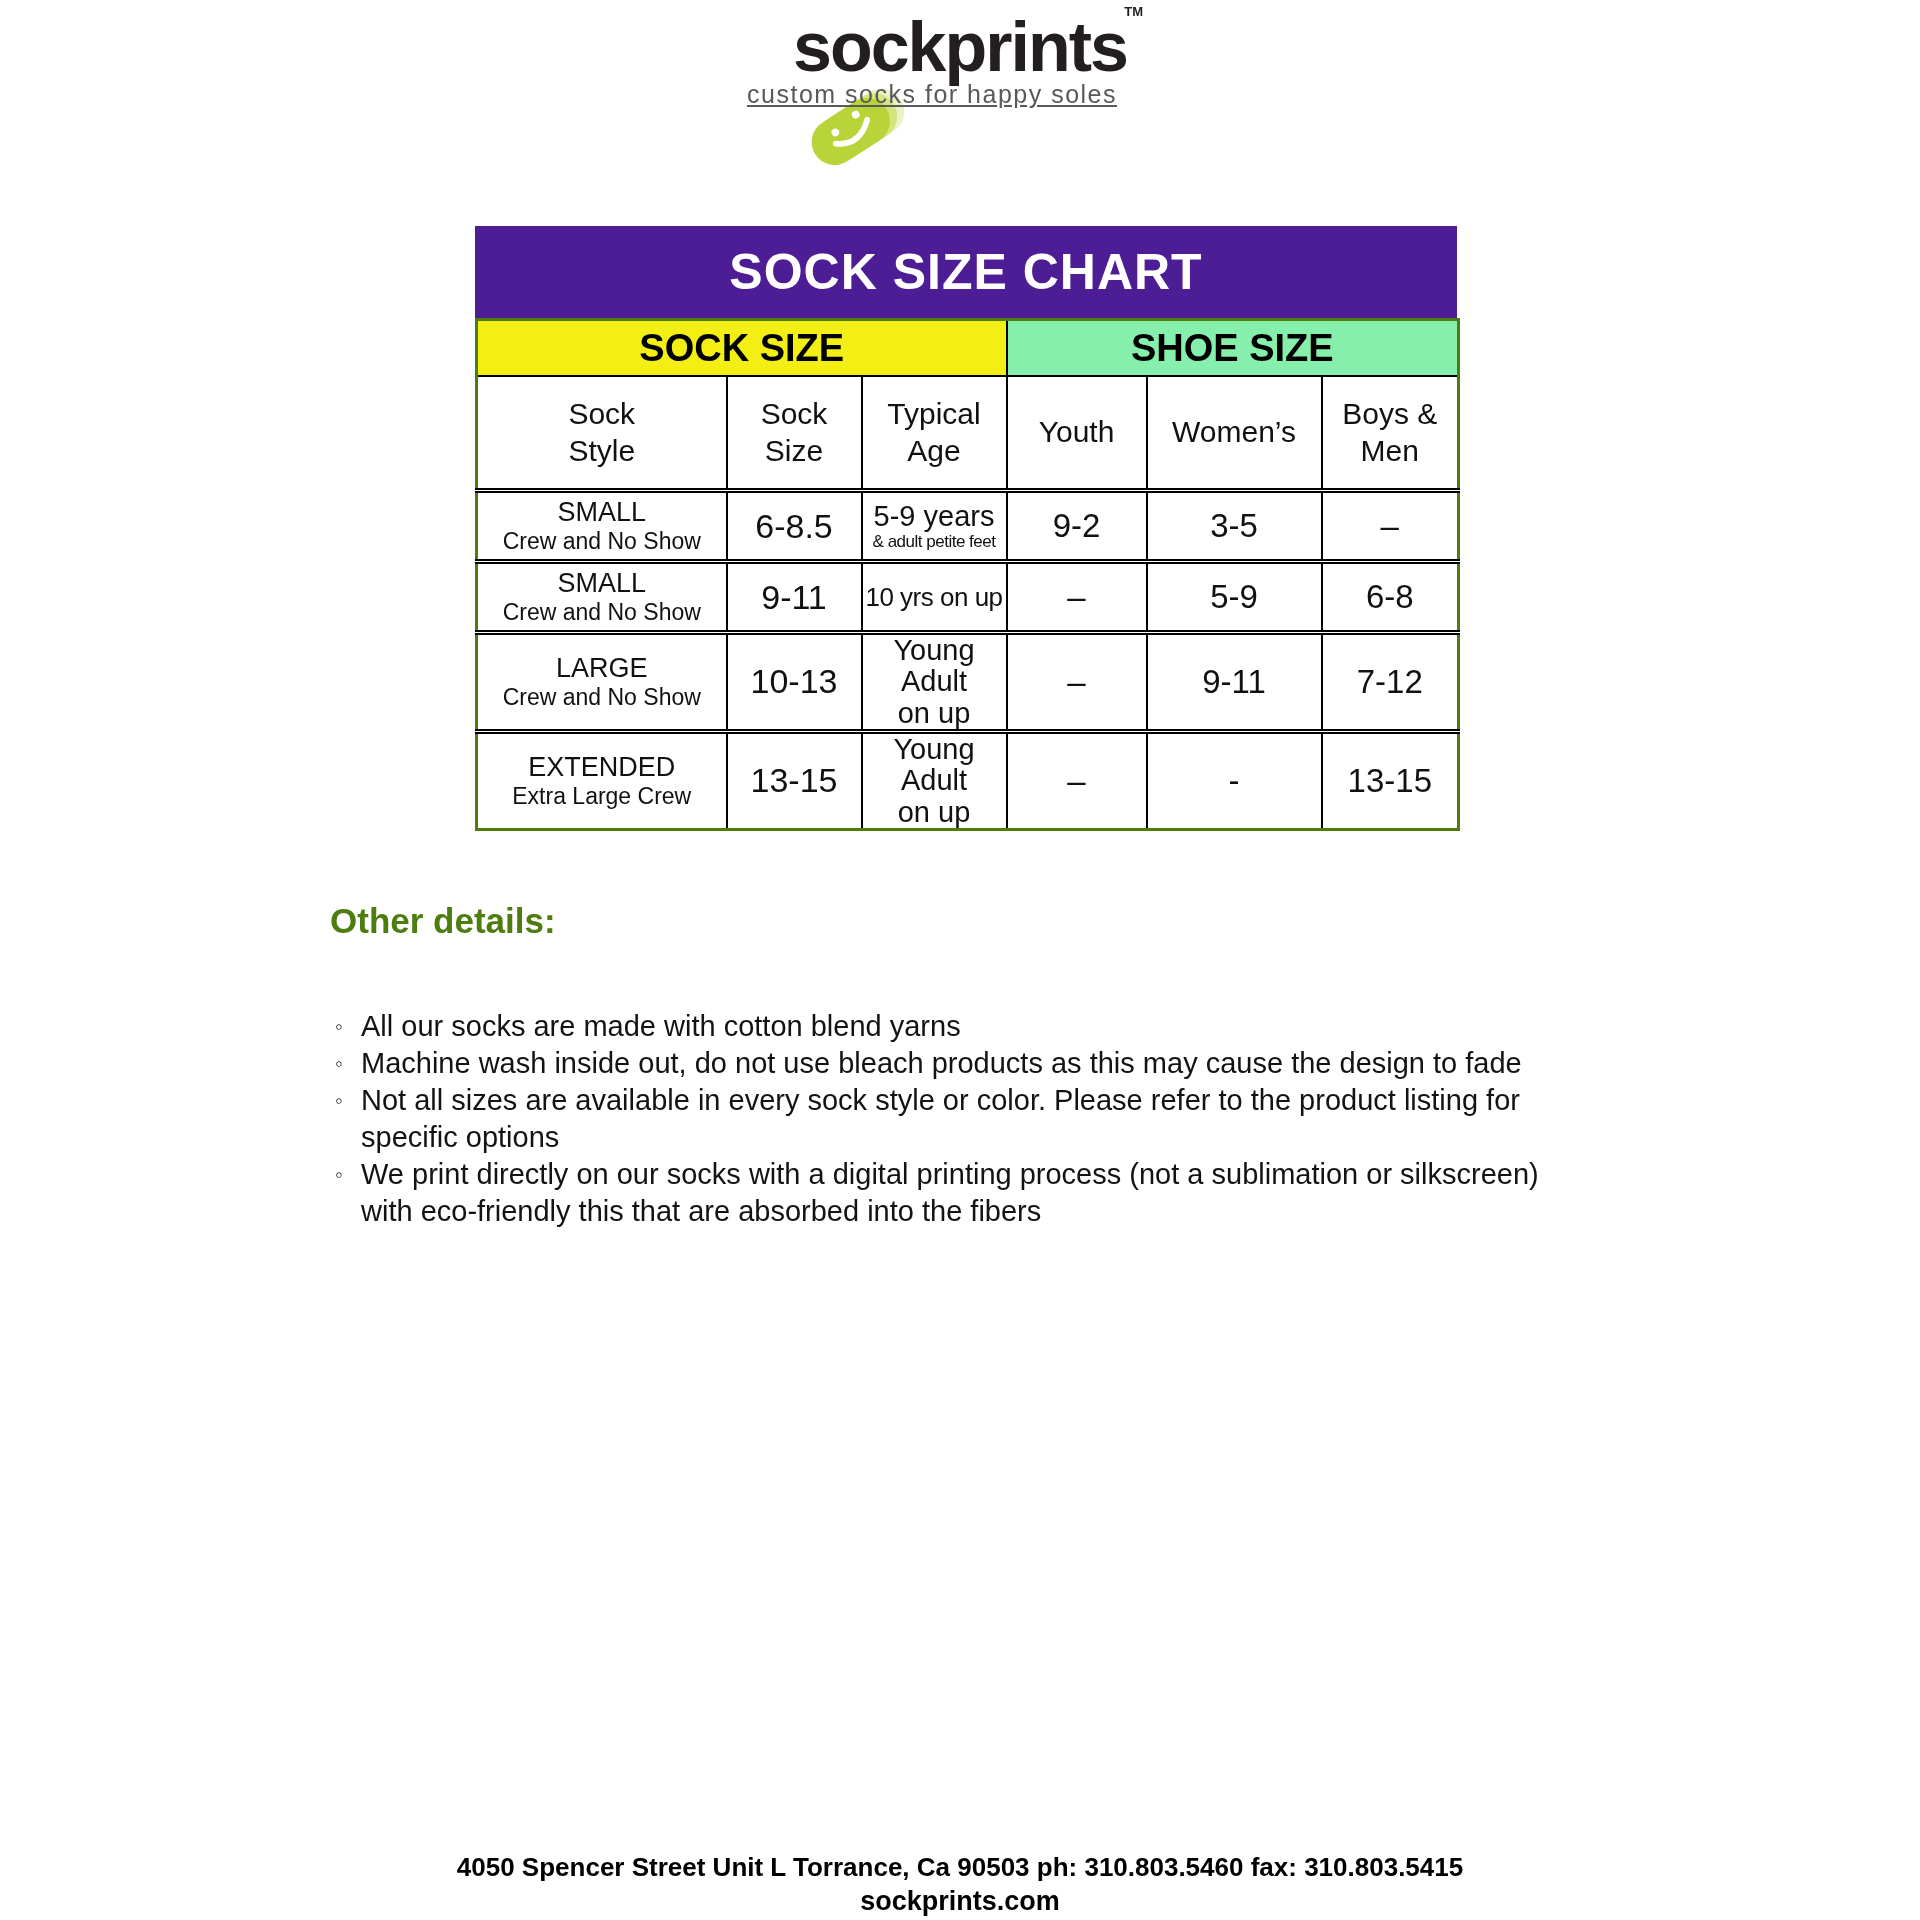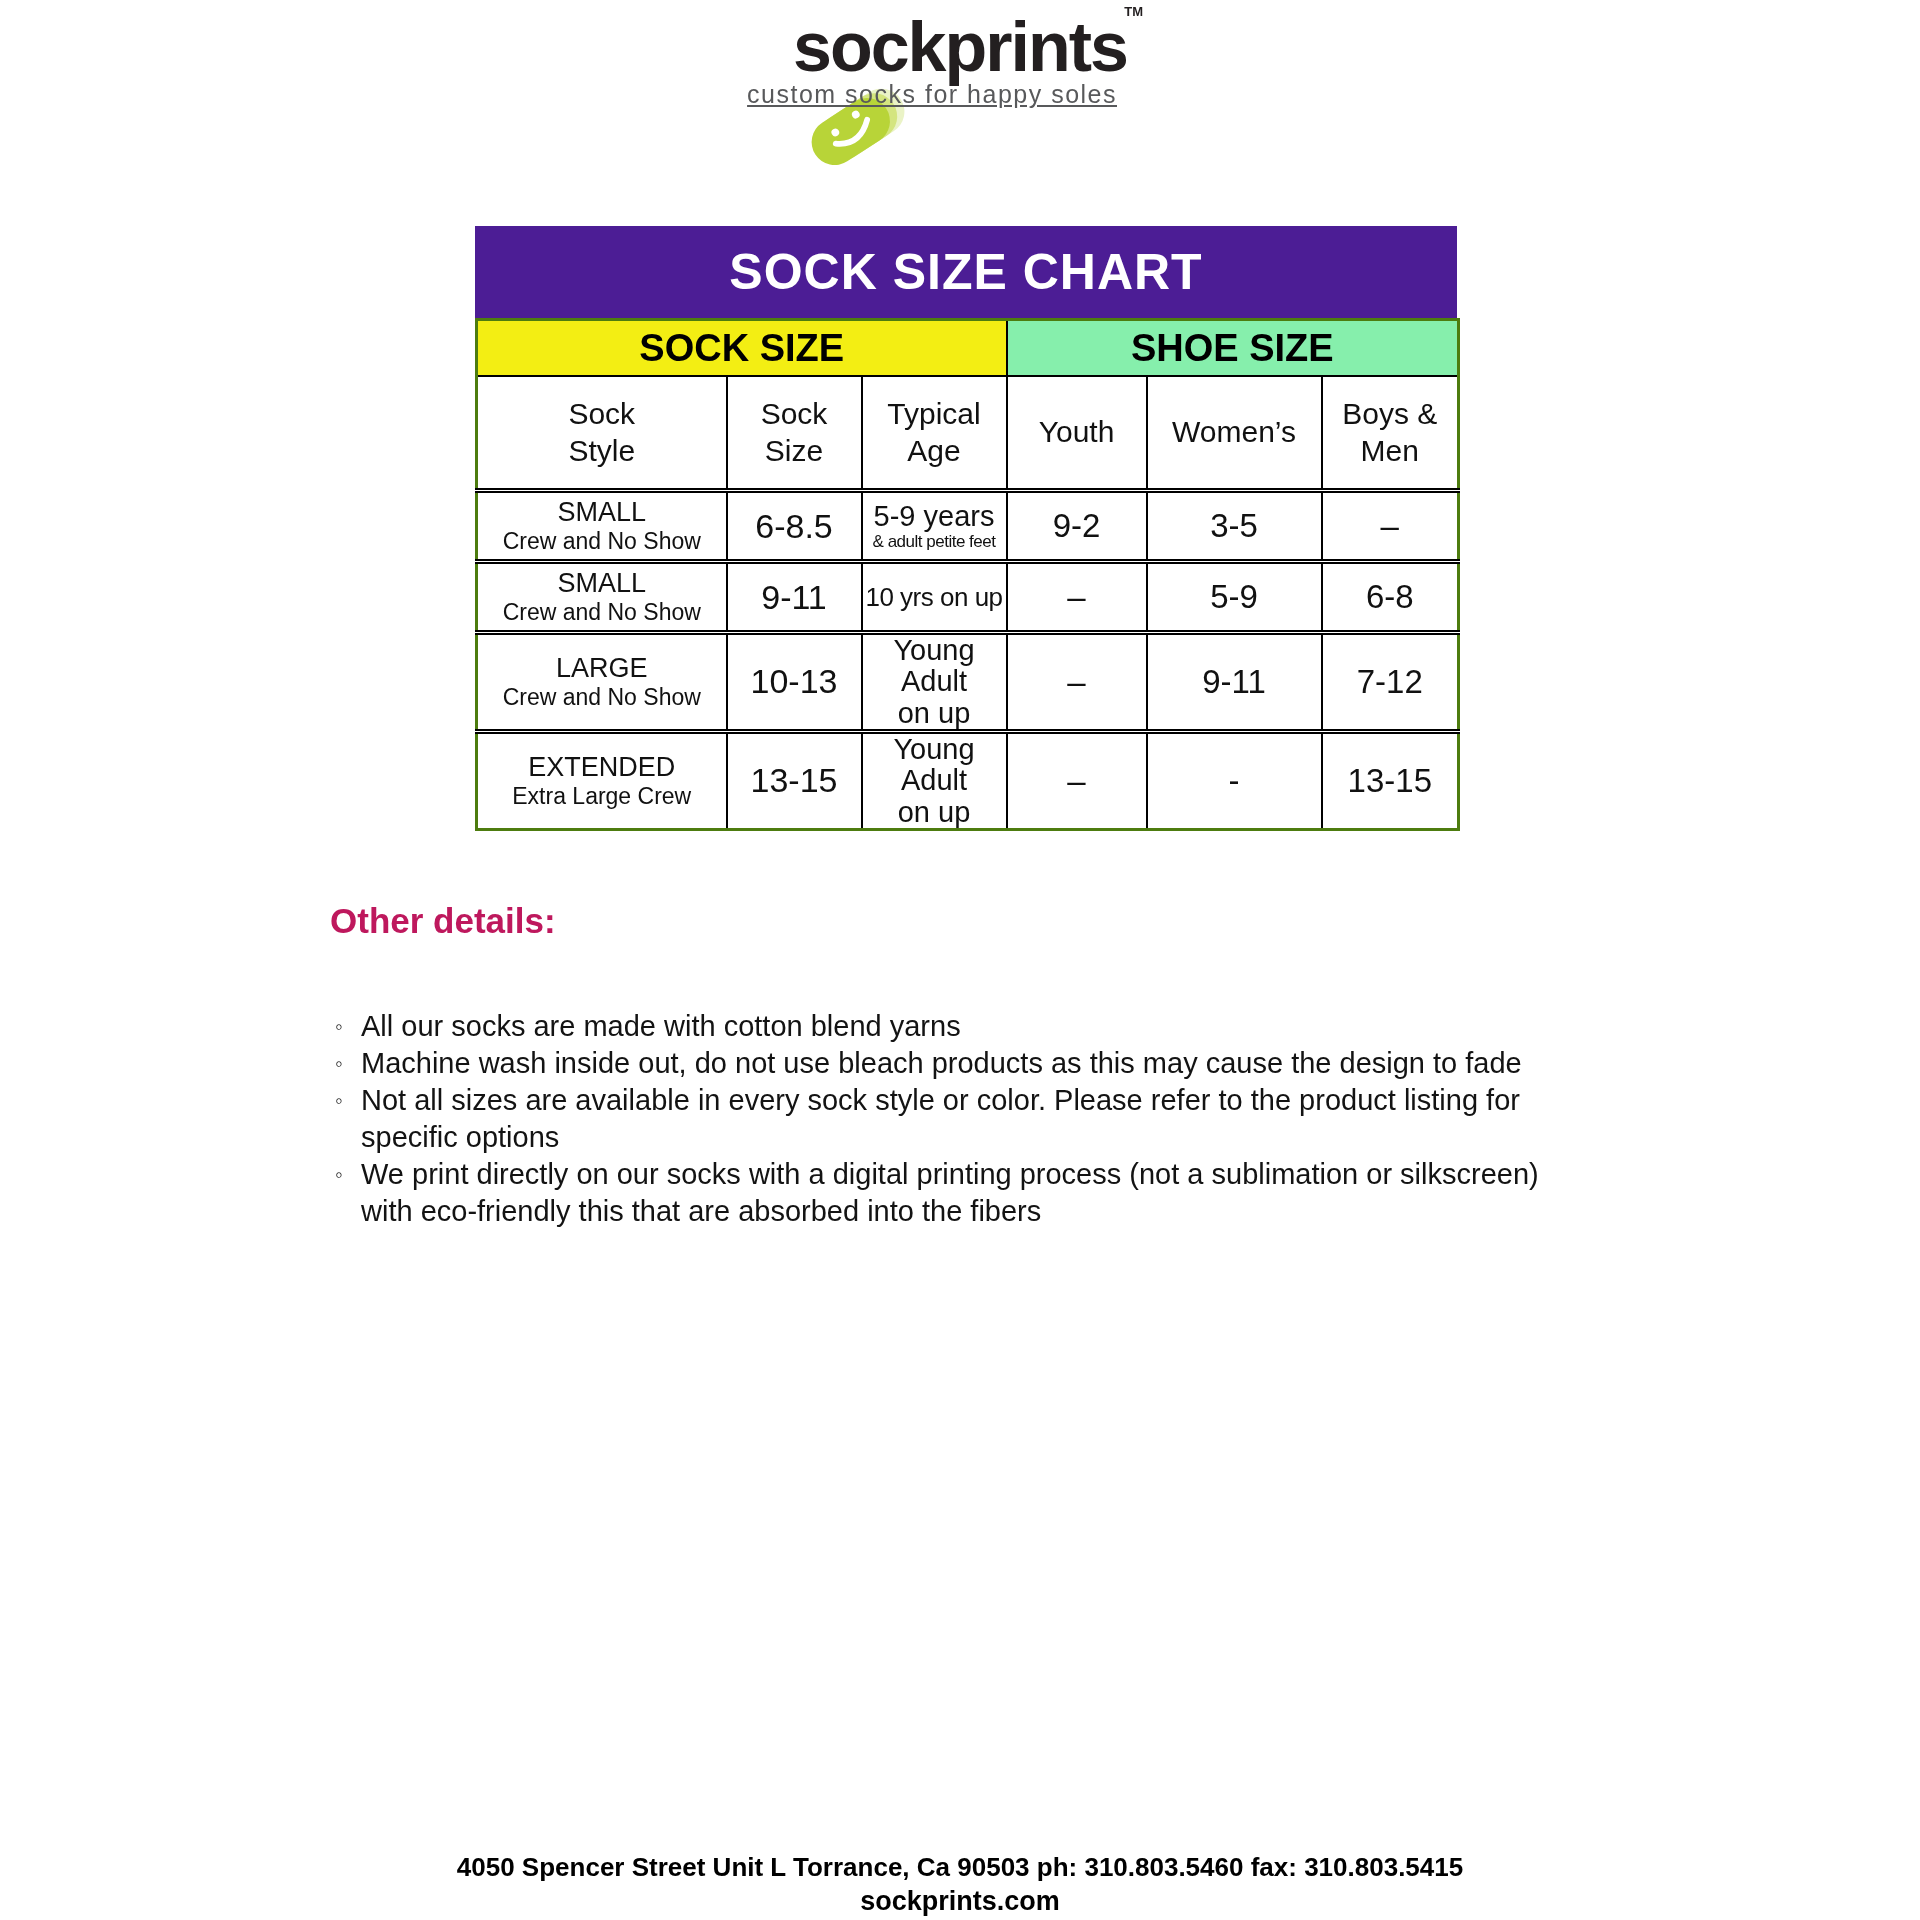--- a/index.html
+++ b/index.html
@@ -35,21 +35,21 @@
   .c-style-main { font-size:27px; line-height:1.15; }
   .c-style-sub  { font-size:23px; line-height:1.15; }
   .c-size { font-size:34px; }
   .c-age-main { font-size:29px; line-height:1.08; }
   .c-age-main.fit { font-size:26px; letter-spacing:-0.5px; }
   .c-age-sub { font-size:17px; letter-spacing:-0.5px; line-height:1.15; }
   .c-shoe { font-size:33px; }
 
   
   .details-heading { position:absolute; left:330px; top:901px;
-                     font-size:35px; font-weight:700; color:#be185d; }
+                     font-size:35px; font-weight:700; color:#4d7c0f; }
   .details-list { position:absolute; left:333px; top:1008px; width:1330px;
                   margin:0; padding:0; list-style:none; }
   .details-list li { position:relative; padding-left:28px; font-size:29px;
                      line-height:37px; color:#131313; }
   .details-list li::before { content:"◦"; position:absolute; left:2px; top:0;
                      font-size:22px; line-height:37px; color:#333; }
   .bl { display:block; white-space:nowrap; }
   .bl:empty { display:none; }
 
   

